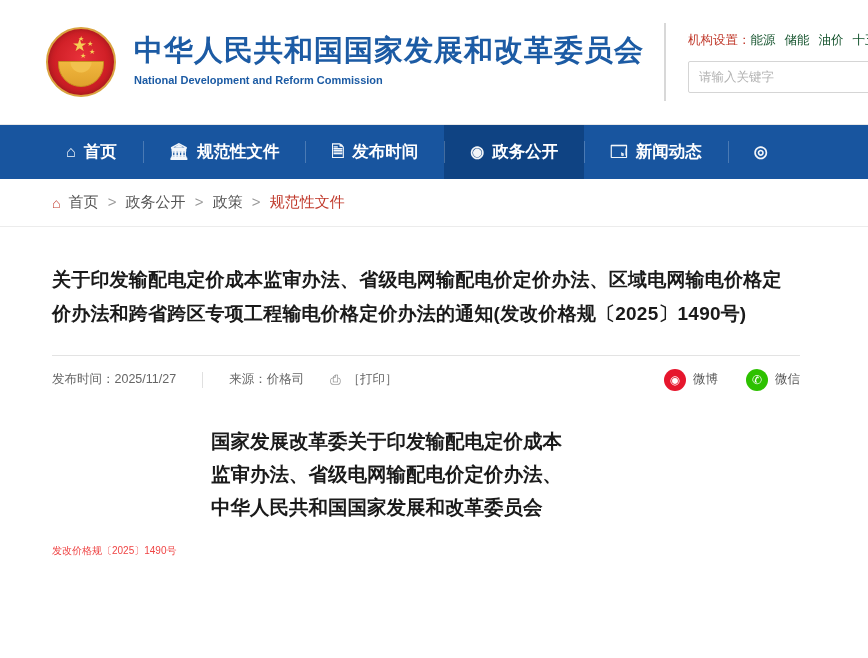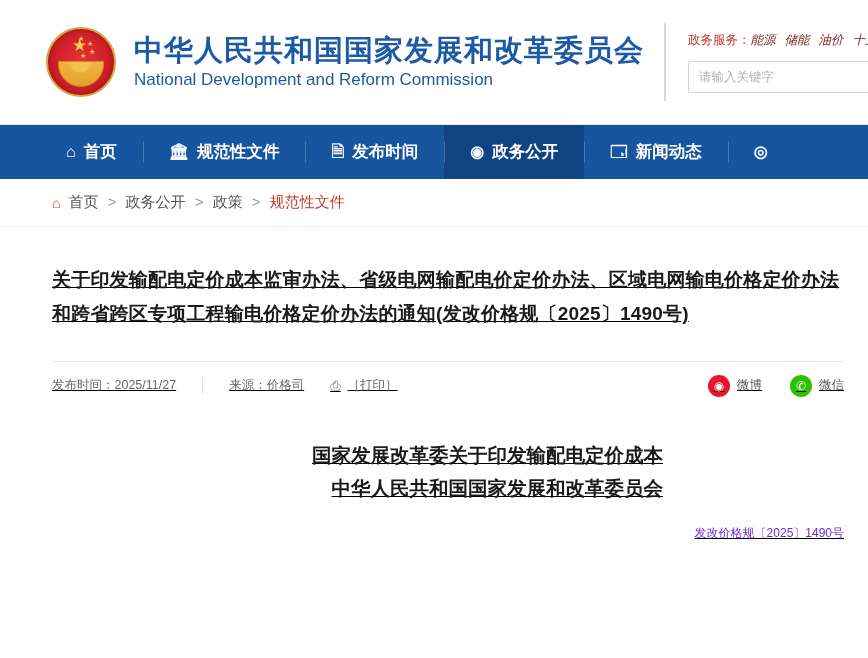--- a/index.html
+++ b/index.html
@@ -75,42 +75,42 @@
   }
   .title-cn {
     font-size: 29px;
     font-weight: bold;
     color: #1c5ba4;
     letter-spacing: 1px;
     line-height: 36px;
     white-space: nowrap;
   }
   .title-en {
-    font-size: 17px;
-    font-weight: normal;
+    font-size: 11px;
+    font-weight: bold;
     color: #1c5ba4;
     line-height: 24px;
     white-space: nowrap;
   }
   .header-right {
     margin-left: 22px;
     display: flex;
     flex-direction: column;
     justify-content: center;
     flex: 1;
     height: 78px;
   }
   .hot-search {
     font-size: 12.5px;
     color: #555;
     margin-bottom: 12px;
     white-space: nowrap;
   }
   .hot-search .hs-label { color: #c0392b; }
-  .hot-search .hs-item { color: #7f1d1d; margin-right: 9px; font-style: italic; }
+  .hot-search .hs-item { color: #14532d; margin-right: 9px; }
   .search-box {
     width: 330px;
     height: 32px;
     border: 1px solid #d5d5d5;
     border-radius: 2px;
     display: flex;
     align-items: center;
     background: #fff;
   }
   .search-box input {
@@ -165,32 +165,31 @@
     background: #fff;
   }
   .crumb-home-ico { color: #c0392b; font-size: 14px; margin-right: 8px; }
   .crumb { font-size: 15px; color: #555; }
   .crumb a { color: #555; text-decoration: none; }
   .crumb .sep { margin: 0 5px; color: #999; }
   .crumb .cur { color: #c0392b; }
 
   
   .article {
-    padding: 36px 24px 0 52px;
-    text-decoration: underline;
+    padding: 36px 68px 0 52px;
   }
   .art-title {
     font-size: 19px;
     font-weight: bold;
     color: #1a1a1a;
     line-height: 34px;
     letter-spacing: .2px;
   }
   .meta-row {
-    margin-top: 30px;
+    margin-top: 24px;
     border-top: 1px solid #e3e3e3;
     height: 48px;
     display: flex;
     align-items: center;
     font-size: 12.5px;
     color: #666;
   }
   .meta-item { margin-right: 26px; white-space: nowrap; }
   .meta-sep {
     width: 1px; height: 16px; background: #e0e0e0; margin-right: 26px;
@@ -207,35 +206,35 @@
   .share-badge {
     width: 22px; height: 22px; border-radius: 50%;
     display: flex; align-items: center; justify-content: center;
     color: #fff; font-size: 12px; line-height: 1;
   }
   .weibo { background: #e6162d; }
   .weixin { background: #2dc100; }
 
   
   .doc {
-    margin-top: 30px;
-    text-align: right;
+    margin-top: 22px;
+    text-align: left;
   }
   .doc-title {
     font-size: 19.5px;
     font-weight: bold;
     color: #1a1a1a;
     line-height: 33px;
     max-width: 430px;
     margin: 0 auto;
   }
   .doc-number {
     margin-top: 20px;
-    font-size: 12px;
-    color: #6d28d9;
+    font-size: 10px;
+    color: #ef4444;
   }
 </style>
 </head>
 <body>
 
 <div class="header">
   <div class="emblem">
     <div class="emblem-circle"></div>
     <div class="emblem-stars-small">
       <span style="left:16px;top:0;">★</span>
@@ -247,21 +246,21 @@
     <div class="emblem-gear"></div>
   </div>
 
   <div class="title-block">
     <div class="title-cn">中华人民共和国国家发展和改革委员会</div>
     <div class="title-en">National Development and Reform Commission</div>
   </div>
 
   <div class="header-right">
     <div class="hot-search">
-      <span class="hs-label">政务服务：</span><span class="hs-item">能源</span><span class="hs-item">储能</span><span class="hs-item">油价</span><span class="hs-item">十五五</span>
+      <span class="hs-label">机构设置：</span><span class="hs-item">能源</span><span class="hs-item">储能</span><span class="hs-item">油价</span><span class="hs-item">十五五</span>
     </div>
     <div class="search-box">
       <input type="text" placeholder="请输入关键字" style="">
     </div>
   </div>
 </div>
 
 <div class="nav">
   <div class="nav-item">
     <span class="nav-ico">⌂</span>
@@ -325,17 +324,18 @@
       <span class="share-item">
         <span class="share-badge weixin">✆</span>
         <span>微信</span>
       </span>
     </div>
   </div>
 
   <div class="doc">
     <div class="doc-title">
       <div>国家发展改革委关于印发输配电定价成本</div>
+      <div>监审办法、省级电网输配电价定价办法、</div>
       <div>中华人民共和国国家发展和改革委员会</div>
     </div>
     <div class="doc-number">发改价格规〔2025〕1490号</div>
   </div>
 </div>
 
 </body></html>

